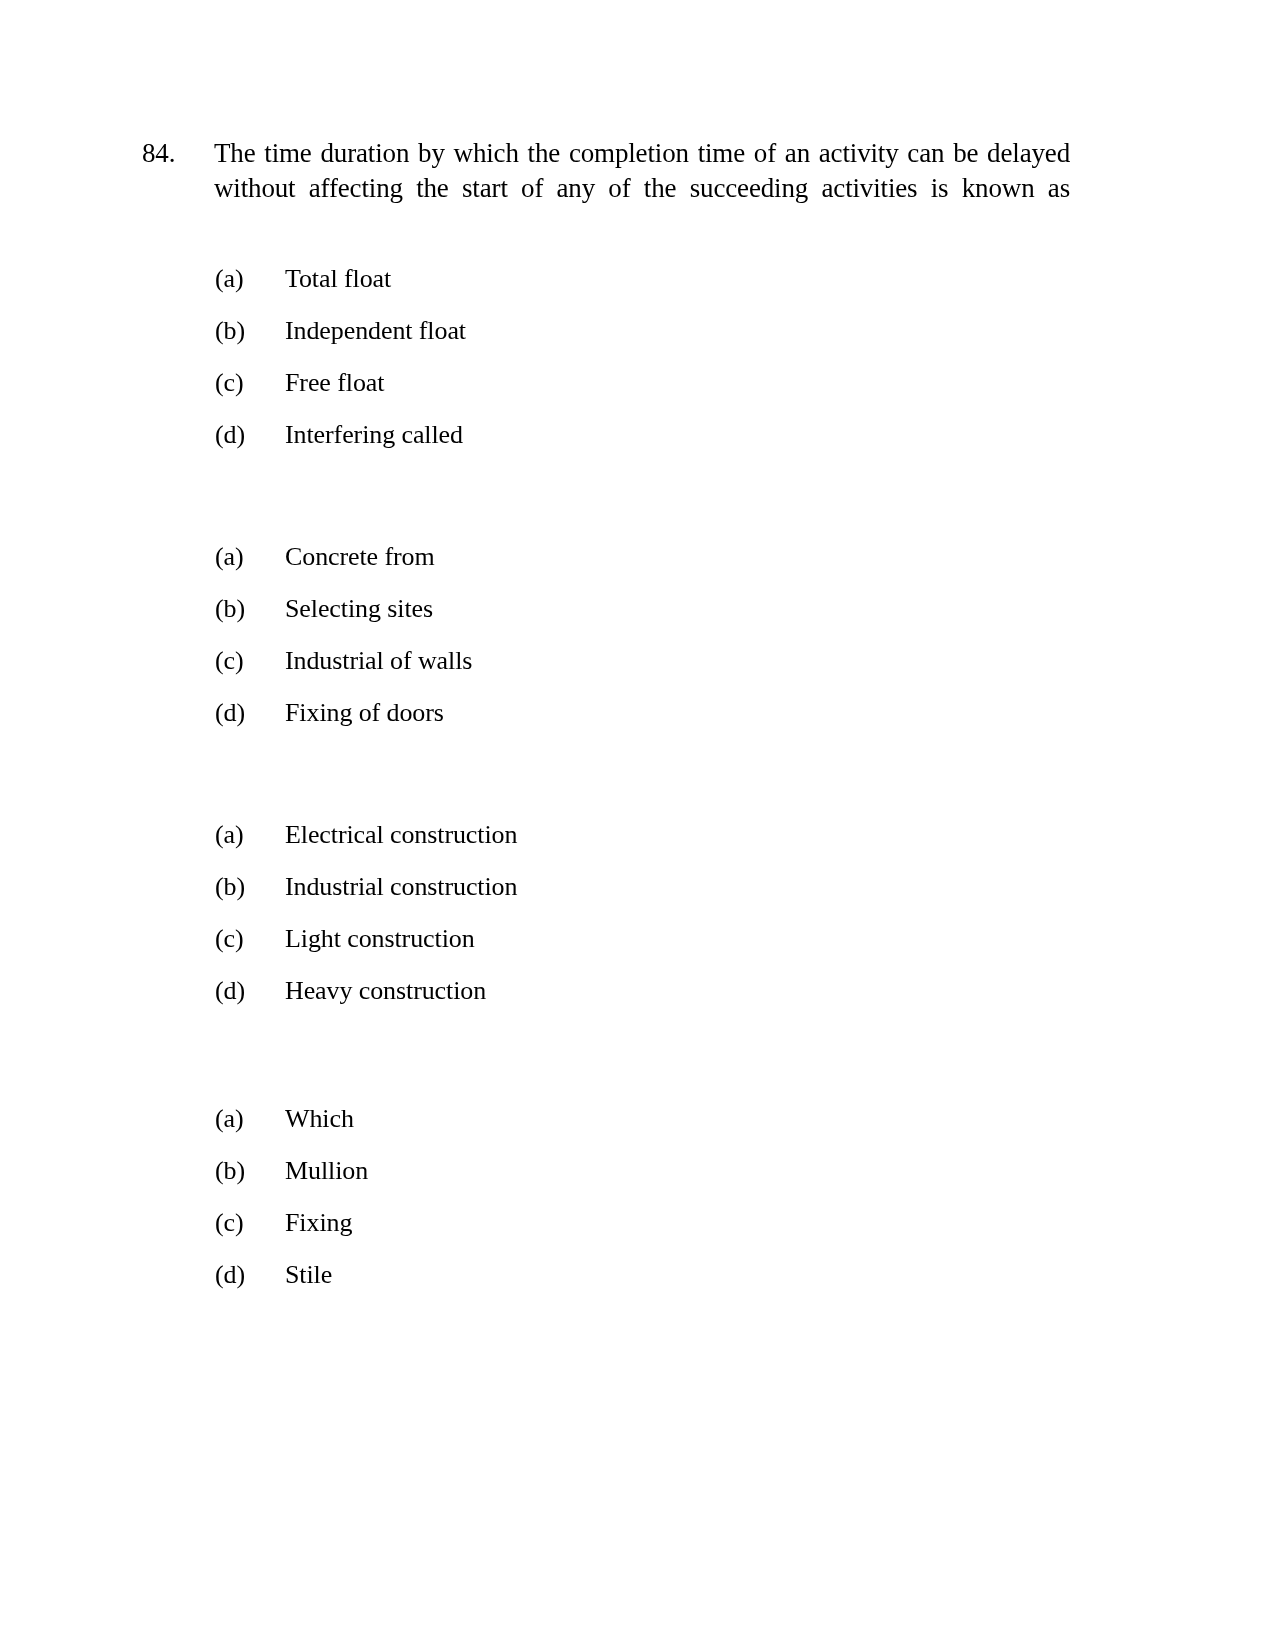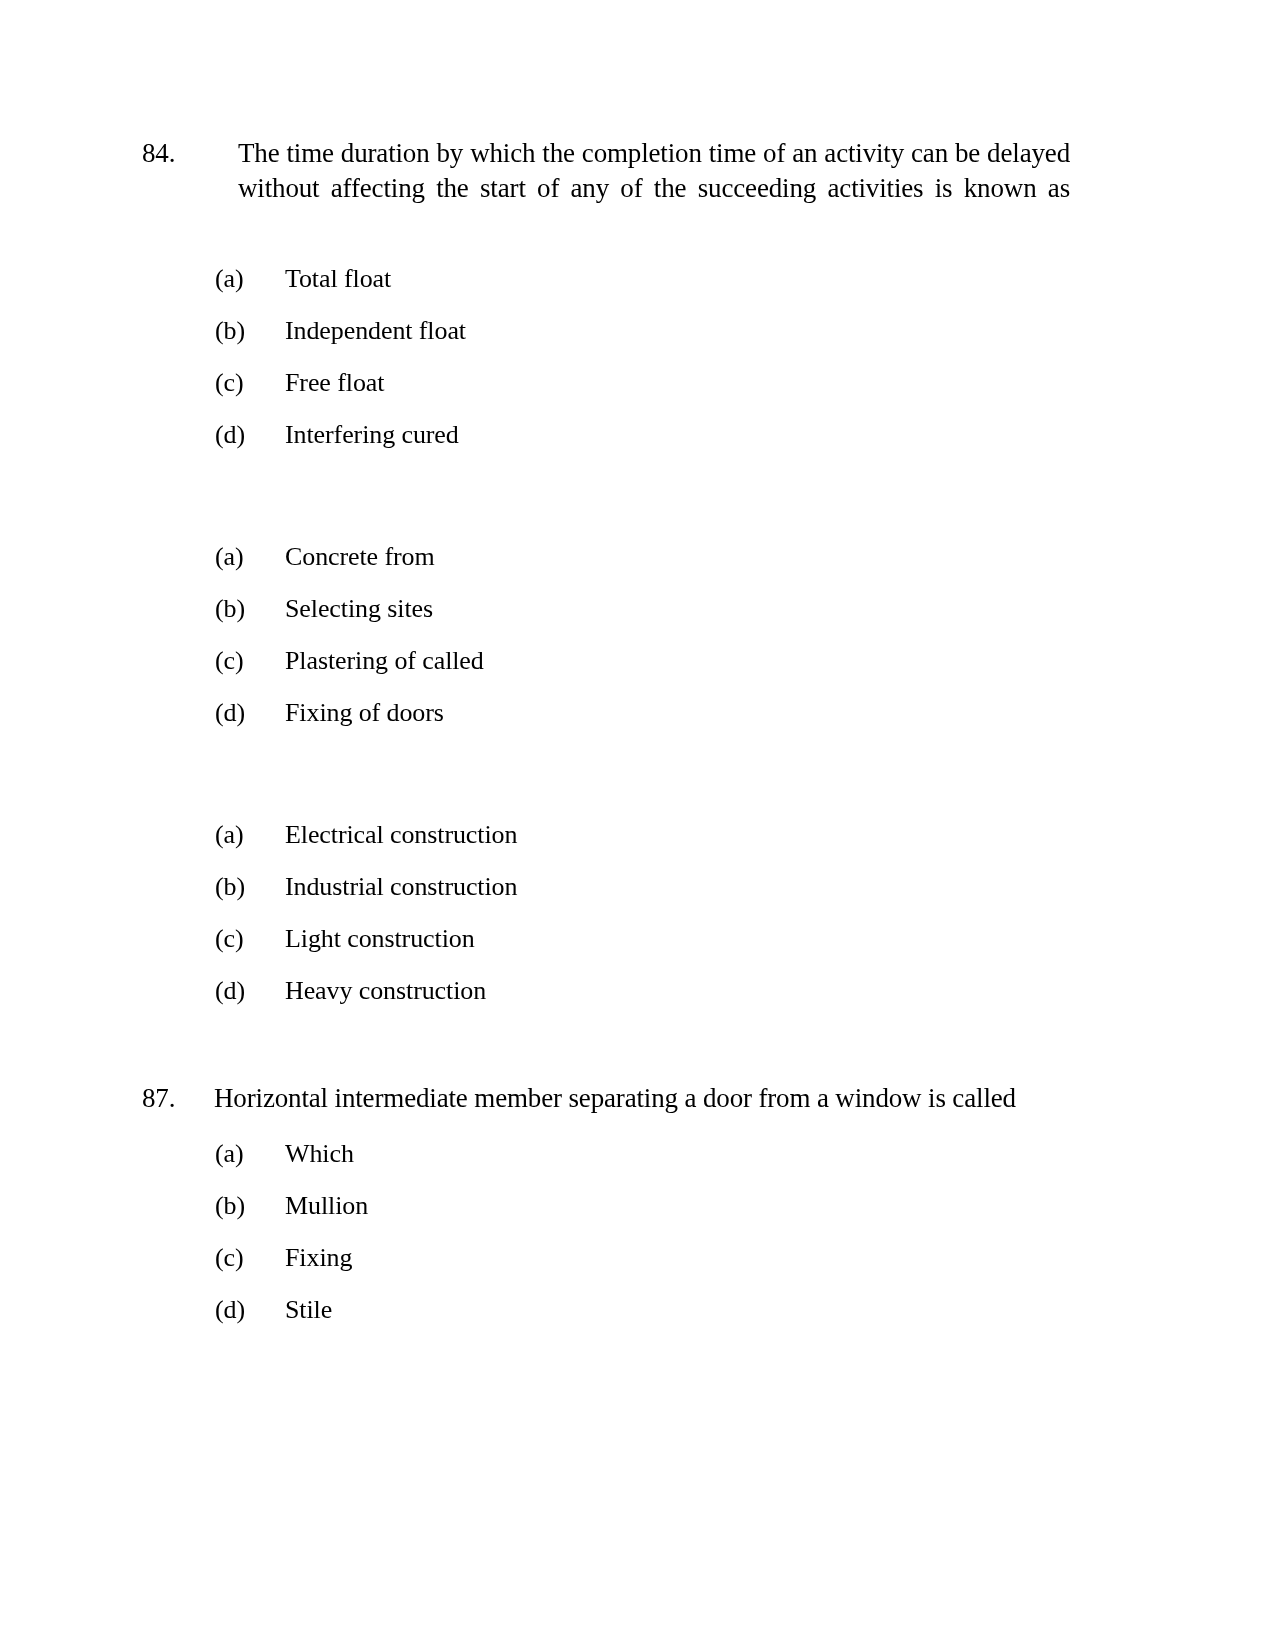--- a/index.html
+++ b/index.html
@@ -44,21 +44,20 @@
   }
   .q-text {
     flex: 1 1 auto;
     text-align: justify;
     text-justify: inter-word;
     white-space: pre-wrap;
   }
   .q-text.justify-all {
     
     text-align: justify;
-    margin-left: 24px;
   }
   .q-text.justify-all::after {
     content: "";
     display: inline-block;
     width: 100%;
   }
 
   
   .options {
     margin-top: 12px;
@@ -103,40 +102,40 @@
         <div class="option-row">
           <span class="opt-label">(b)</span>
           <span class="opt-text">Independent float</span>
         </div>
         <div class="option-row">
           <span class="opt-label">(c)</span>
           <span class="opt-text">Free float</span>
         </div>
         <div class="option-row">
           <span class="opt-label">(d)</span>
-          <span class="opt-text">Interfering cured</span>
+          <span class="opt-text">Interfering called</span>
         </div>
       </div>
     </div>
 
     <div class="gap-84"></div>
 
     <div class="question-block">
       <div class="options">
         <div class="option-row">
           <span class="opt-label">(a)</span>
           <span class="opt-text">Concrete from</span>
         </div>
         <div class="option-row">
           <span class="opt-label">(b)</span>
           <span class="opt-text">Selecting sites</span>
         </div>
         <div class="option-row">
           <span class="opt-label">(c)</span>
-          <span class="opt-text">Plastering of called</span>
+          <span class="opt-text">Industrial of walls</span>
         </div>
         <div class="option-row">
           <span class="opt-label">(d)</span>
           <span class="opt-text">Fixing of doors</span>
         </div>
       </div>
     </div>
 
     <div class="gap-85"></div>
 
@@ -157,24 +156,20 @@
         <div class="option-row">
           <span class="opt-label">(d)</span>
           <span class="opt-text">Heavy construction</span>
         </div>
       </div>
     </div>
 
     <div class="gap-86"></div>
 
     <div class="question-block">
-      <div class="q-head">
-        <span class="q-num">87.</span>
-        <span class="q-text">Horizontal intermediate member separating a door from a window is called</span>
-      </div>
       <div class="options">
         <div class="option-row">
           <span class="opt-label">(a)</span>
           <span class="opt-text">Which</span>
         </div>
         <div class="option-row">
           <span class="opt-label">(b)</span>
           <span class="opt-text">Mullion</span>
         </div>
         <div class="option-row">

